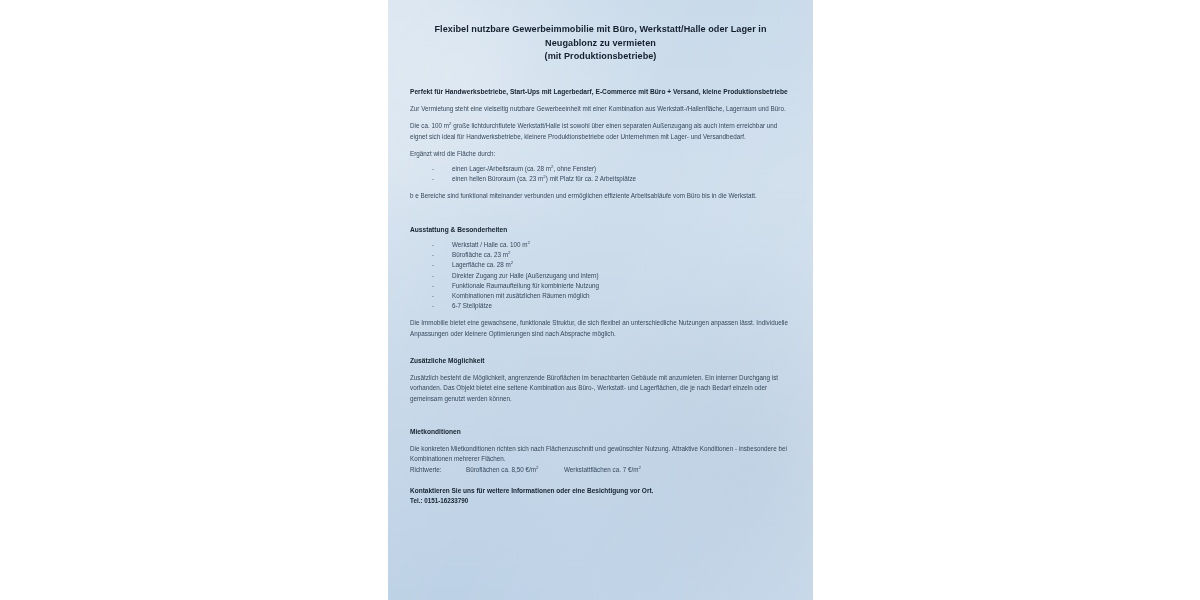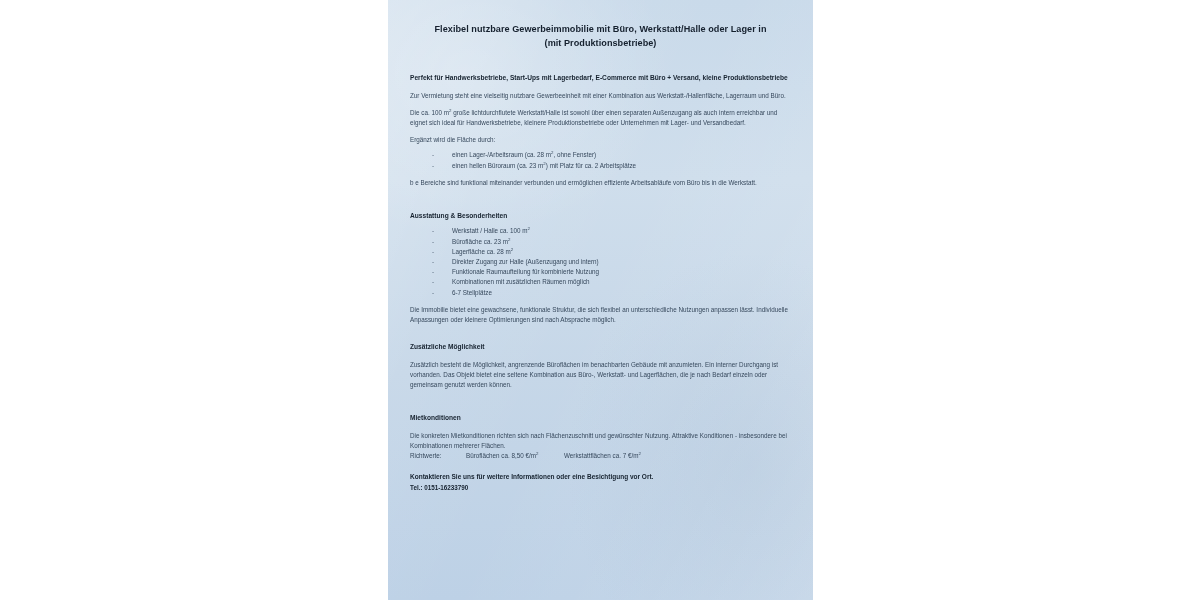--- a/index.html
+++ b/index.html
@@ -134,20 +134,21 @@
 </style>
 </head>
 <body>
 
 <div class="viewport">
   <div class="paper">
     <div class="content">
 
       <div class="doc-title">
         <span class="tl">Flexibel nutzbare Gewerbeimmobilie mit Büro, Werkstatt/Halle oder Lager in</span>
+        <span class="tl">Neugablonz zu vermieten</span>
         <span class="tl">(mit Produktionsbetriebe)</span>
       </div>
 
       <div class="section gap-xl">
         <p class="heading">
           <span>Perfekt für Handwerksbetriebe, Start-Ups mit Lagerbedarf, E-Commerce mit Büro + Versand, kleine</span>
           <span>Produktionsbetriebe</span>
         </p>
 
         <p class="para gap-s">Zur Vermietung steht eine vielseitig nutzbare Gewerbeeinheit mit einer Kombination aus Werkstatt-/Hallenfläche, Lagerraum und Büro.</p>

